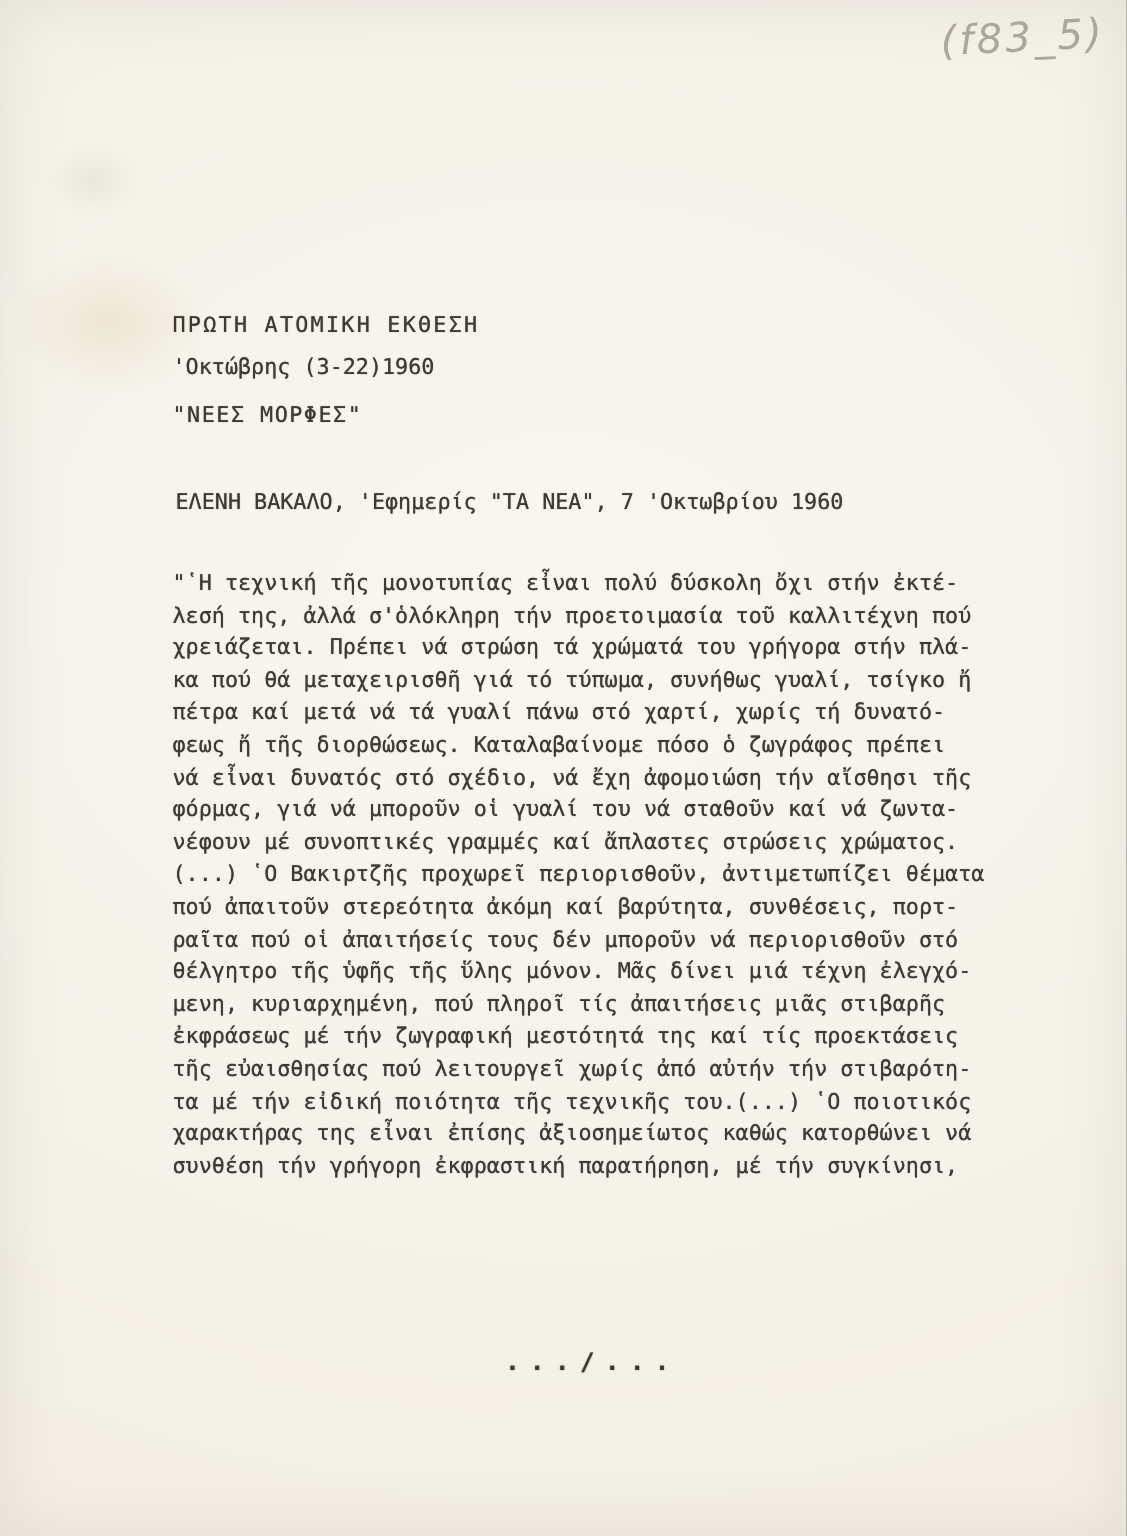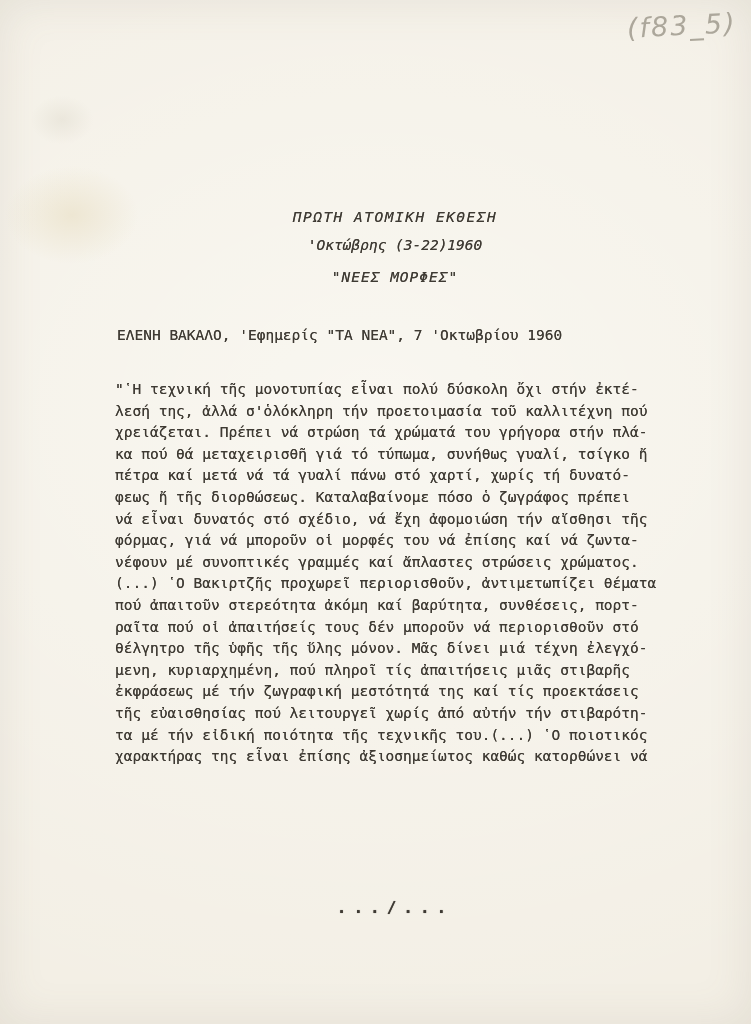--- a/index.html
+++ b/index.html
@@ -21,24 +21,23 @@
     position:absolute; top:10px; right:14px;
     font-family:"DejaVu Sans",sans-serif;
     font-style:italic;
     font-size:27px;
     color:#aca79b;
     transform:rotate(-3deg);
     letter-spacing:2px;
   }
   .title-block{
     position:absolute; left:115px; top:210px; width:560px;
-    text-align:center;
+    text-align:left;
     font-size:14.5px;
     text-shadow:0 0 0.6px rgba(62,58,51,0.85);
-    font-style:italic;
   }
   .title-line{ white-space:pre; line-height:1; }
   .title-line.l1{ letter-spacing:1.5px; }
   .title-line.l2{ margin-top:13px; }
   .title-line.l3{ margin-top:18px; letter-spacing:1px; }
   .byline{
     position:absolute; left:117px; top:327px;
     font-size:14.5px;
     white-space:pre;
     text-shadow:0 0 0.6px rgba(62,58,51,0.85);
@@ -75,28 +74,29 @@
   <div class="byline">ΕΛΕΝΗ ΒΑΚΑΛΟ, 'Εφημερίς "ΤΑ ΝΕΑ", 7 'Οκτωβρίου 1960</div>
 
   <div class="body-text">
     <div class="body-line">"῾Η τεχνική τῆς μονοτυπίας εἶναι πολύ δύσκολη ὄχι στήν ἐκτέ-</div>
     <div class="body-line">λεσή της, ἀλλά σ'ὁλόκληρη τήν προετοιμασία τοῦ καλλιτέχνη πού</div>
     <div class="body-line">χρειάζεται. Πρέπει νά στρώση τά χρώματά του γρήγορα στήν πλά-</div>
     <div class="body-line">κα πού θά μεταχειρισθῆ γιά τό τύπωμα, συνήθως γυαλί, τσίγκο ἤ</div>
     <div class="body-line">πέτρα καί μετά νά τά γυαλί πάνω στό χαρτί, χωρίς τή δυνατό-</div>
     <div class="body-line">φεως ἤ τῆς διορθώσεως. Καταλαβαίνομε πόσο ὁ ζωγράφος πρέπει</div>
     <div class="body-line">νά εἶναι δυνατός στό σχέδιο, νά ἔχη ἀφομοιώση τήν αἴσθησι τῆς</div>
-    <div class="body-line">φόρμας, γιά νά μποροῦν οἱ μορφές του νά ἐπίσης καί νά ζωντα-</div>
+    <div class="body-line">φόρμας, γιά νά μποροῦν οἱ γυαλί του νά σταθοῦν καί νά ζωντα-</div>
     <div class="body-line">νέφουν μέ συνοπτικές γραμμές καί ἄπλαστες στρώσεις χρώματος.</div>
     <div class="body-line">(...) ῾Ο Βακιρτζῆς προχωρεῖ περιορισθοῦν, ἀντιμετωπίζει θέματα</div>
     <div class="body-line">πού ἀπαιτοῦν στερεότητα ἀκόμη καί βαρύτητα, συνθέσεις, πορτ-</div>
     <div class="body-line">ραῖτα πού οἱ ἀπαιτήσείς τους δέν μποροῦν νά περιορισθοῦν στό</div>
     <div class="body-line">θέλγητρο τῆς ὑφῆς τῆς ὕλης μόνον. Μᾶς δίνει μιά τέχνη ἐλεγχό-</div>
     <div class="body-line">μενη, κυριαρχημένη, πού πληροῖ τίς ἀπαιτήσεις μιᾶς στιβαρῆς</div>
     <div class="body-line">ἐκφράσεως μέ τήν ζωγραφική μεστότητά της καί τίς προεκτάσεις</div>
     <div class="body-line">τῆς εὐαισθησίας πού λειτουργεῖ χωρίς ἀπό αὐτήν τήν στιβαρότη-</div>
     <div class="body-line">τα μέ τήν εἰδική ποιότητα τῆς τεχνικῆς του.(...) ῾Ο ποιοτικός</div>
     <div class="body-line">χαρακτήρας της εἶναι ἐπίσης ἀξιοσημείωτος καθώς κατορθώνει νά</div>
+    <div class="body-line">συνθέση τήν γρήγορη ἐκφραστική παρατήρηση, μέ τήν συγκίνησι,</div>
   </div>
 
   <div class="footer-sep">.../...</div>
 
 </div>
 
 </body></html>

